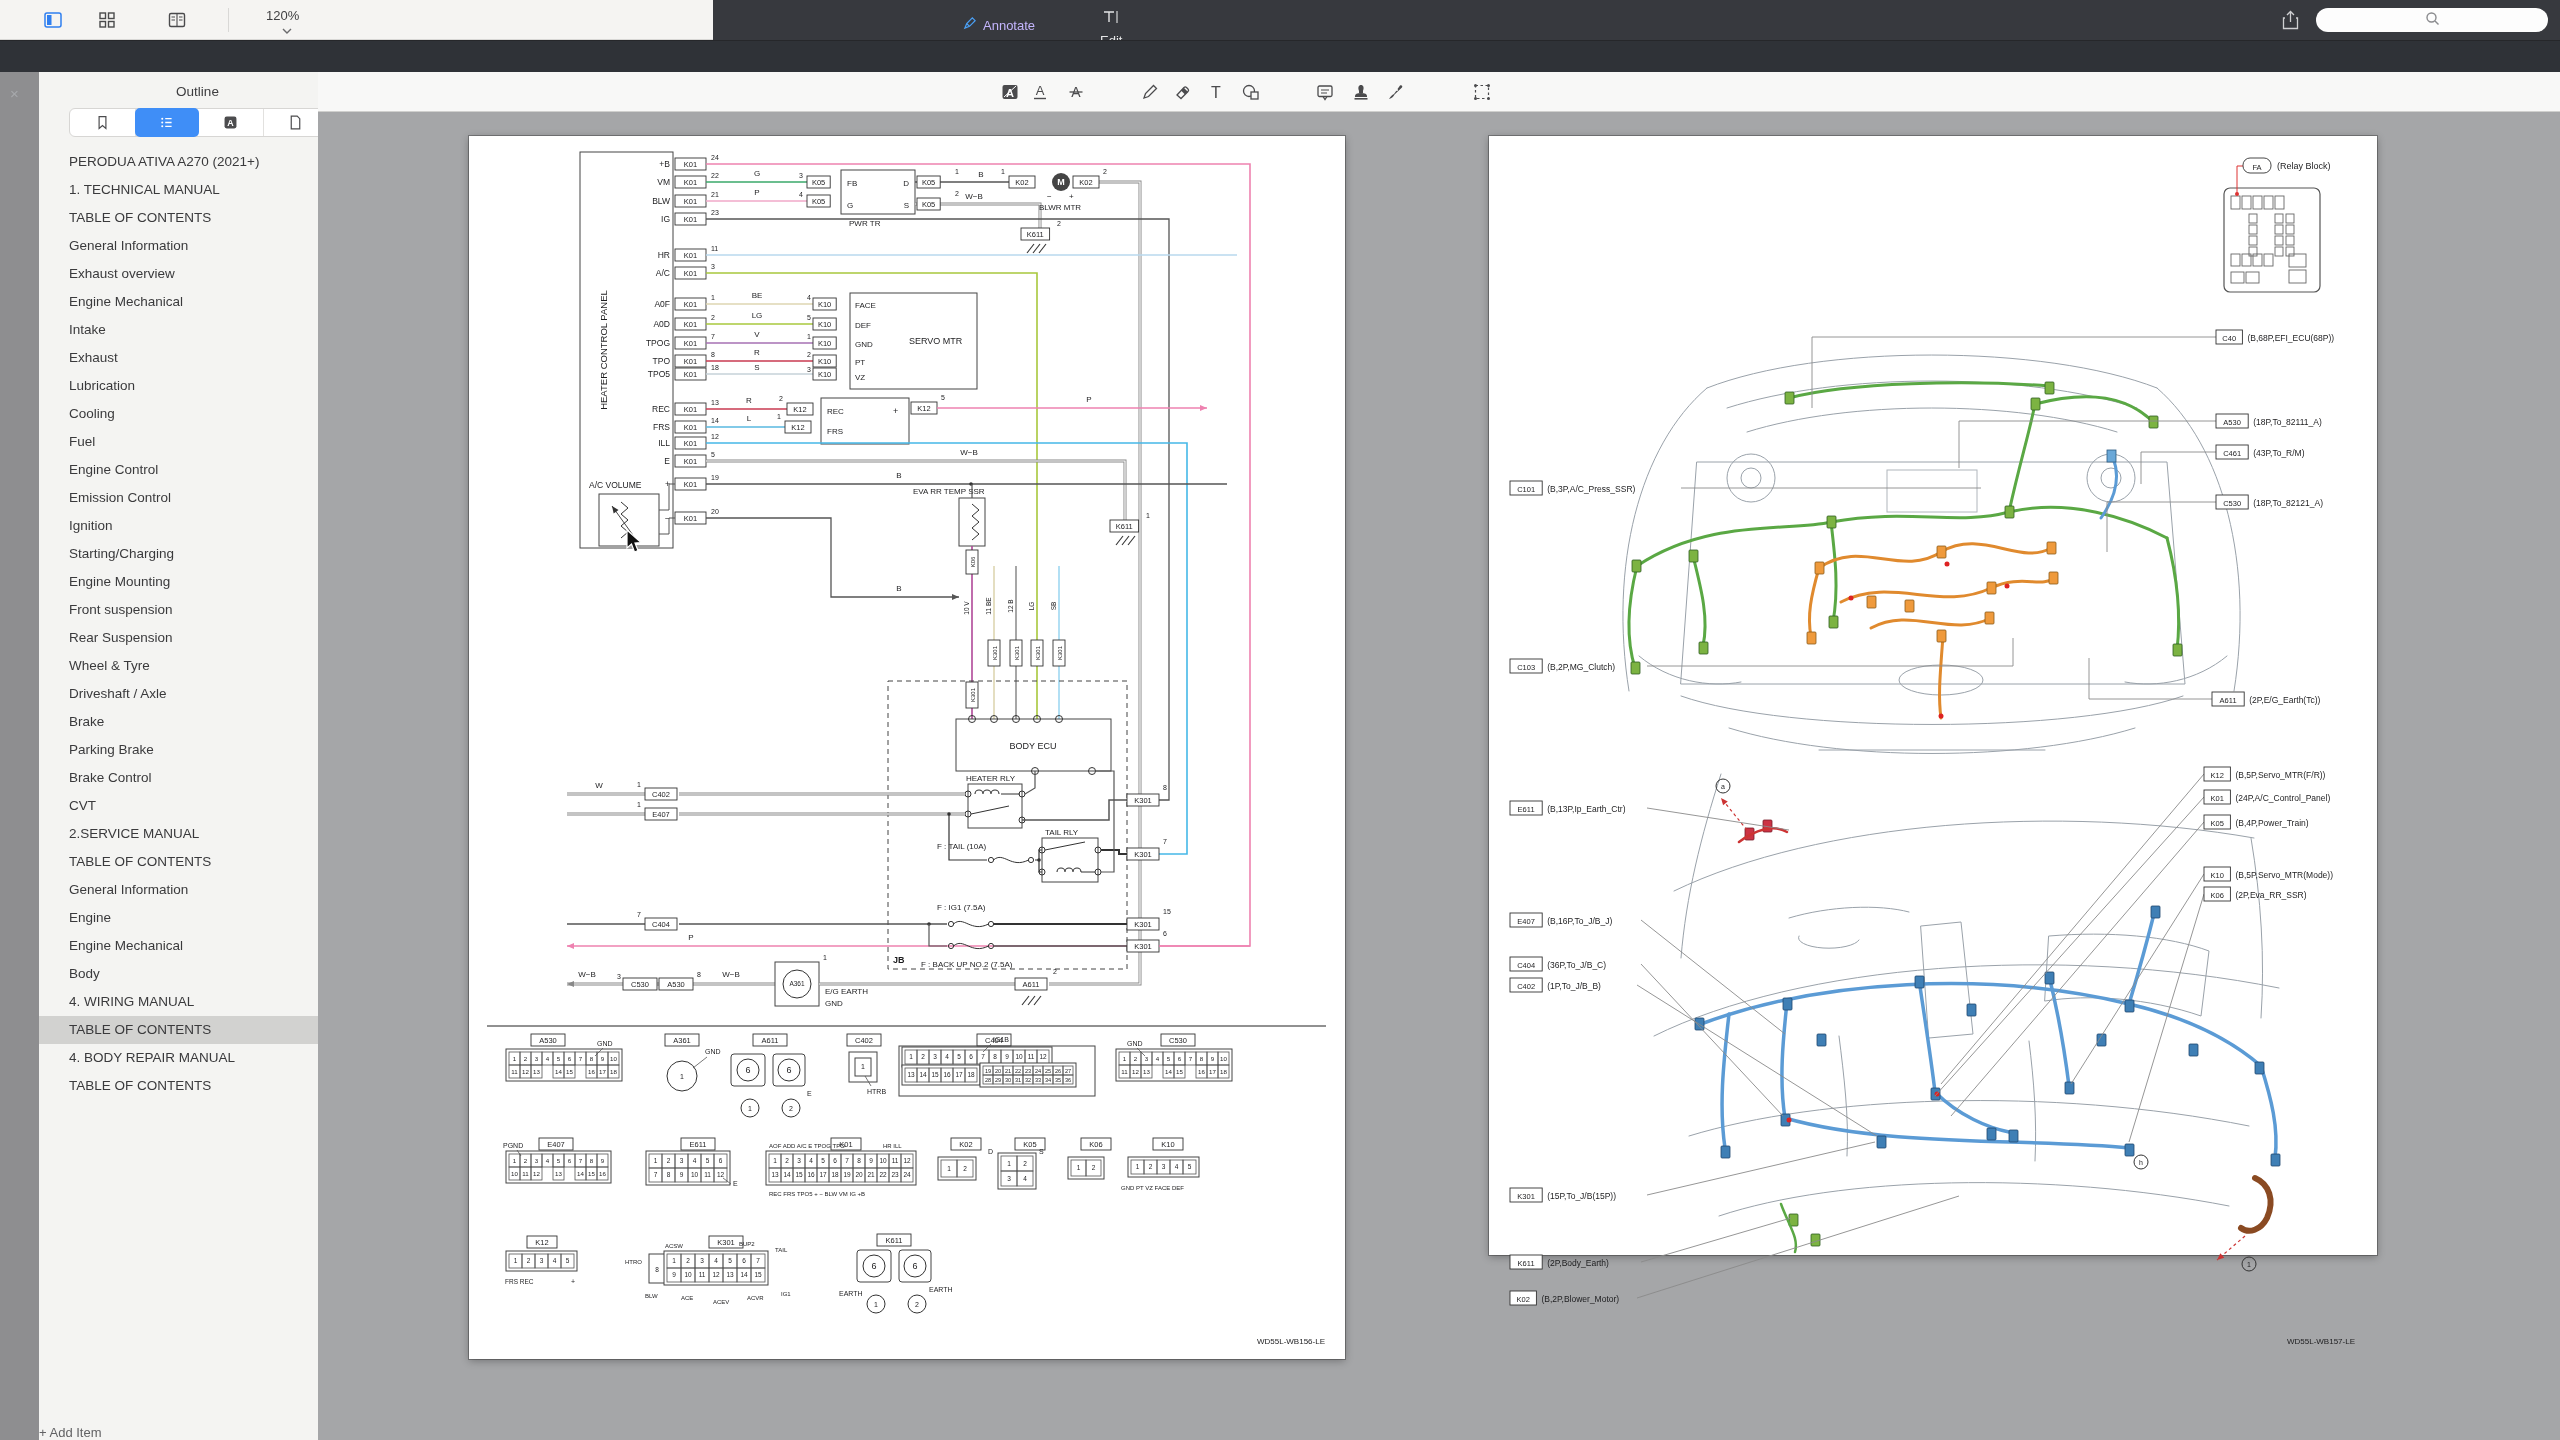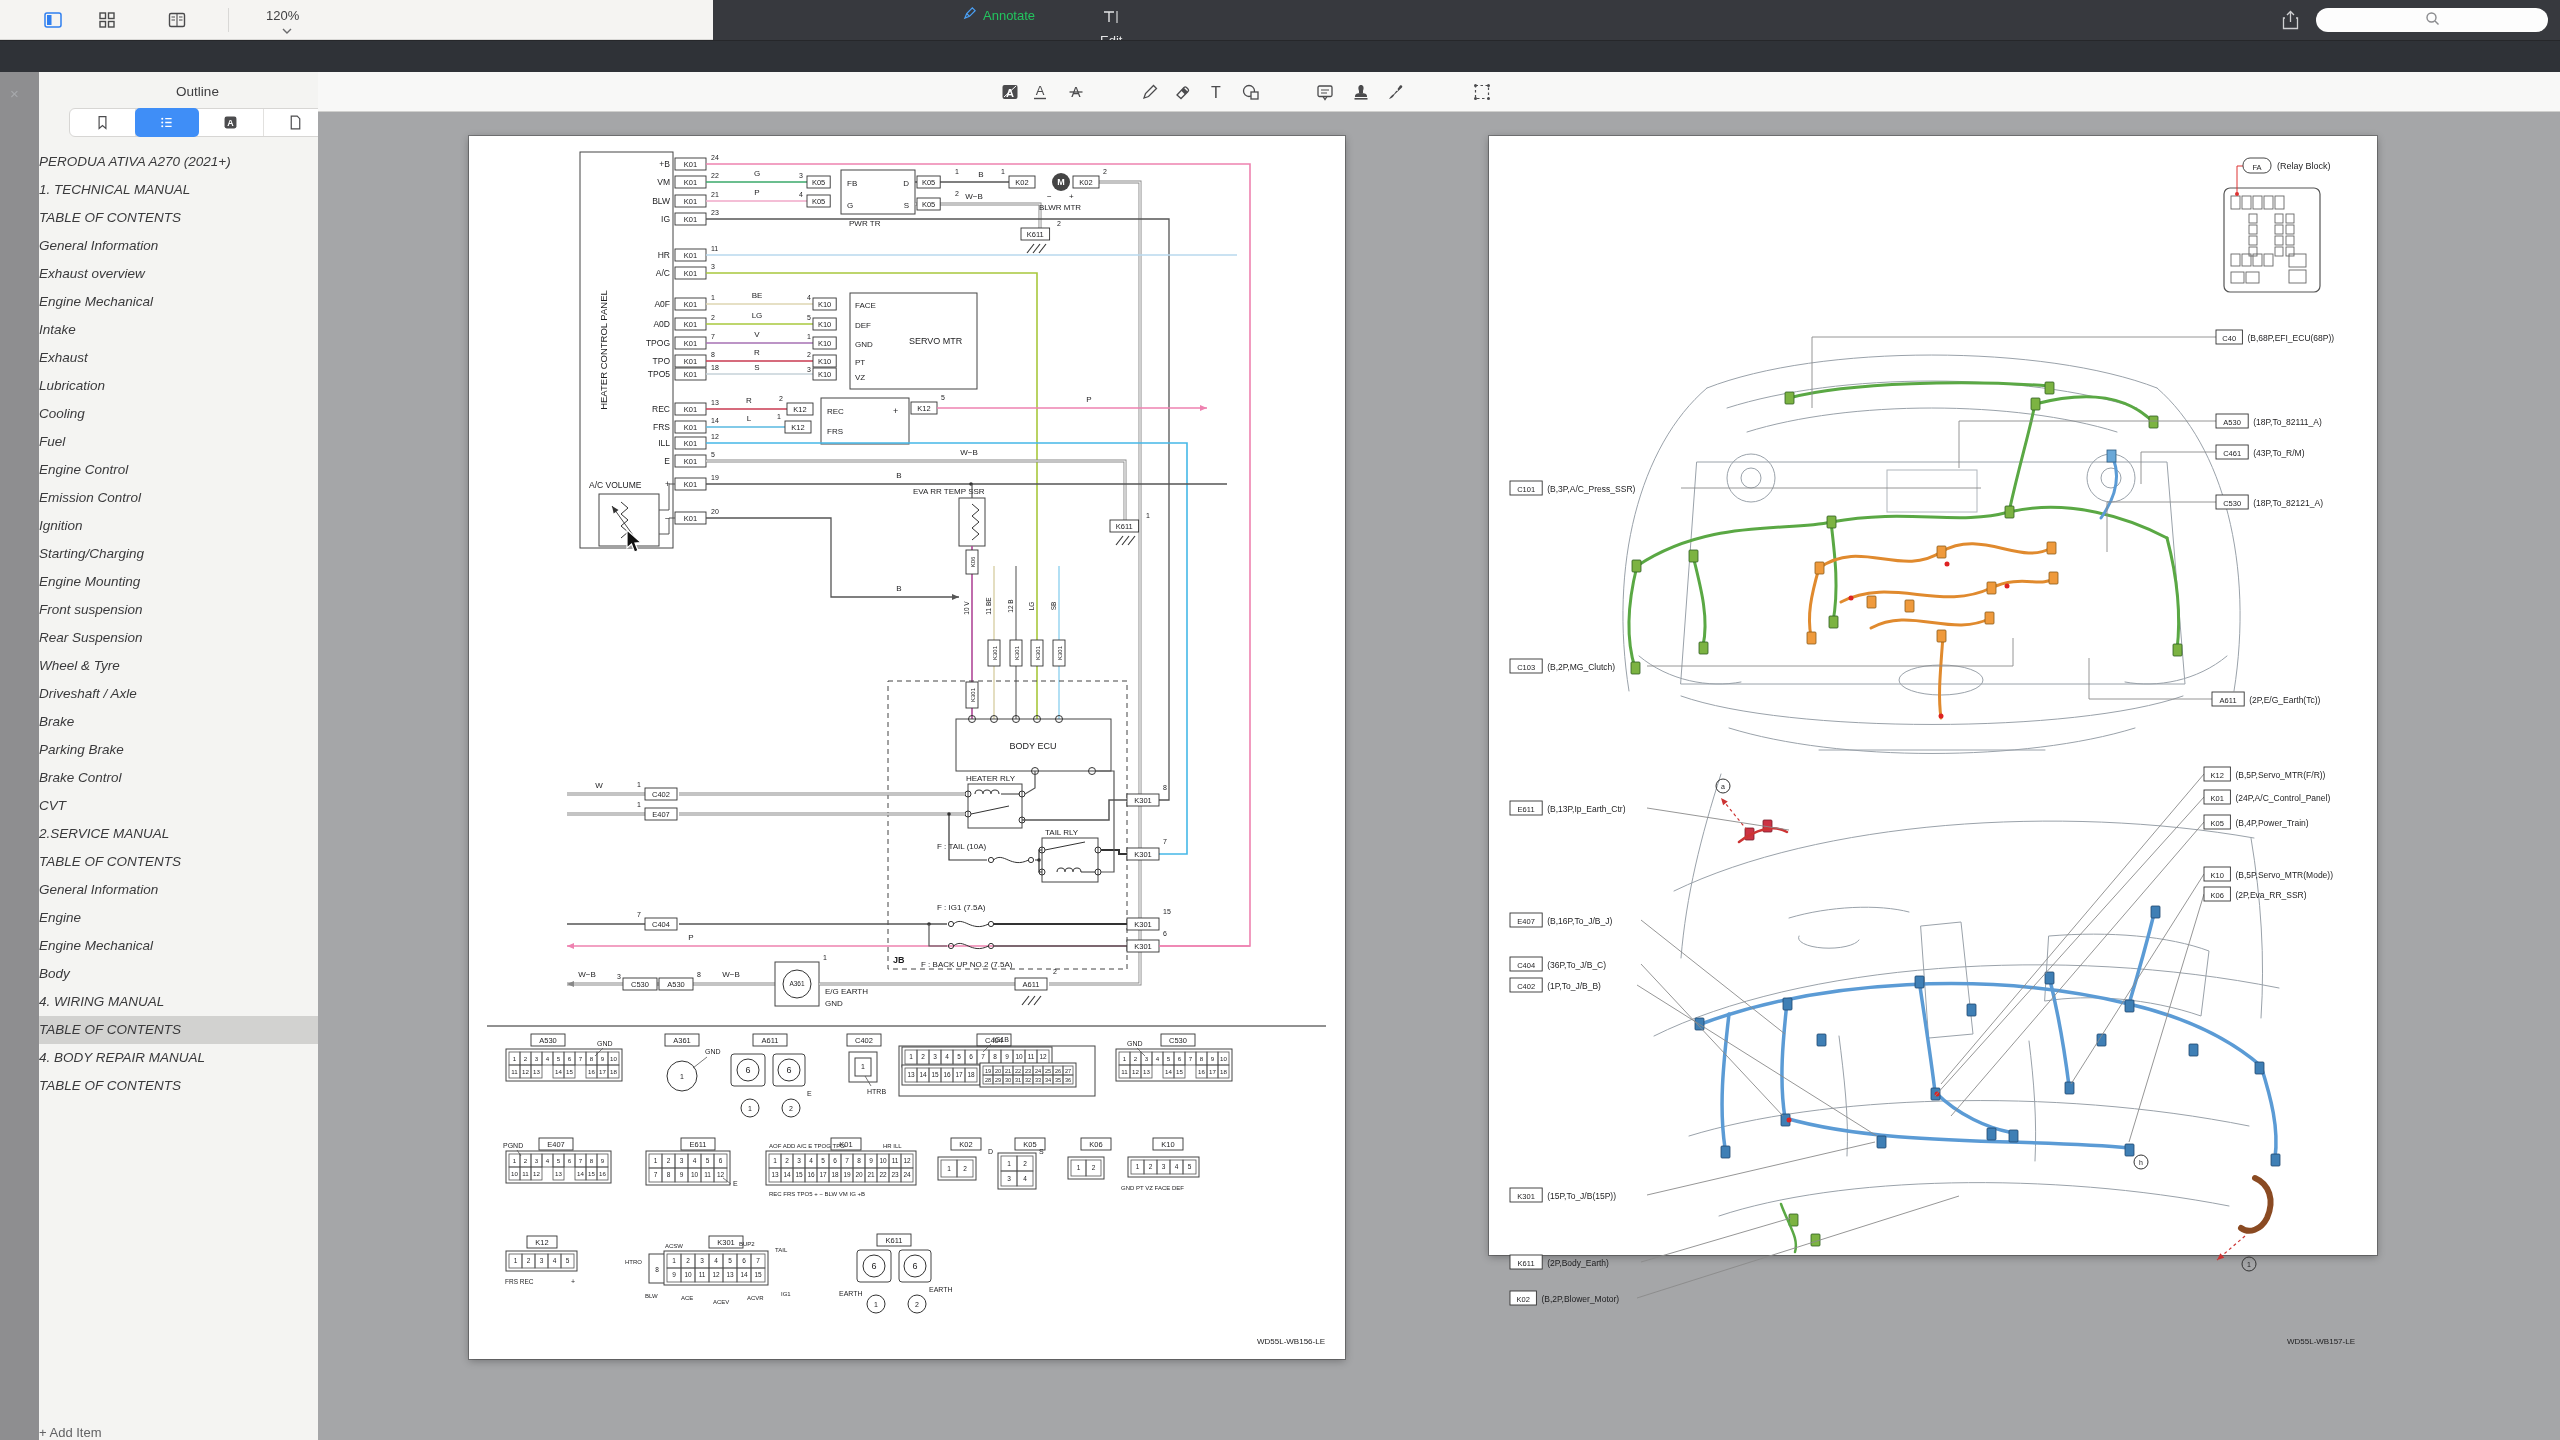--- a/index.html
+++ b/index.html
@@ -10,33 +10,33 @@
   #topbar{position:absolute;left:0;top:0;width:2560px;height:40px;background:#37393e;}
   #topbar-light{position:absolute;left:0;top:0;width:713px;height:40px;background:#f5f4f2;border-bottom:1px solid #d8d7d5;box-sizing:border-box;}
   .tb-ico{position:absolute;top:8px;width:26px;height:24px;display:flex;align-items:center;justify-content:center;color:#4a4a4c;cursor:default;border-radius:4px;}
   .tb-ico.active{color:#2f7ff0;}
   #zoom-group{position:absolute;left:258px;top:8px;height:24px;display:flex;align-items:center;color:#3f3f41;font-size:13px;flex-direction:column;}
   .vdiv{position:absolute;top:8px;width:1px;height:24px;background:#d9d8d6;}
   #titlebar{position:absolute;left:0;top:40px;width:2560px;height:32px;background:#2f3237;border-top:1px solid #26272a;box-sizing:border-box;}
   #window-title{position:absolute;left:0;right:0;top:47px;text-align:center;font-size:12.5px;color:#d8d9db;letter-spacing:.2px;}
   #close-x{position:absolute;left:10px;top:44px;font-size:15px;color:#a7a9ac;cursor:default;}
   #accent-chip{position:absolute;left:2532px;top:45px;width:17px;height:17px;border-radius:4px;background:#3d8df5;}
-  #annotate-btn{position:absolute;left:962px;top:6px;display:flex;align-items:center;gap:6px;color:#22c55e;font-size:13px;cursor:default;text-align:center;}
+  #annotate-btn{position:absolute;left:962px;top:16px;display:flex;align-items:center;gap:6px;color:#c4b5fd;font-size:13px;cursor:default;text-align:center;}
   #edit-btn{position:absolute;left:1100px;top:10px;display:flex;align-items:center;gap:6px;color:#e4e5e6;font-size:13px;cursor:default;flex-direction:column;}
   #share-btn{position:absolute;left:2278px;top:8px;width:24px;height:24px;color:#cfd0d2;display:flex;align-items:center;justify-content:center;}
   #search-field{position:absolute;left:2316px;top:8px;width:232px;height:24px;border-radius:12px;background:#fdfdfd;display:flex;align-items:center;justify-content:center;color:#7c7d80;}
   
   #sidebar{position:absolute;left:0;top:72px;width:318px;height:1368px;background:#f4f4f2;border-right:1px solid #d2d1cf;box-sizing:border-box;margin-left:39px;}
   #outline-title{text-align:center;font-size:13.5px;color:#3d3d3f;padding-top:12px;}
   #segctl{position:absolute;left:30px;top:36px;width:258px;height:27px;background:#fff;border:1px solid #d7d6d4;border-radius:6px;display:flex;}
   .seg{flex:1;display:flex;align-items:center;justify-content:center;color:#4c4c4e;border-right:1px solid #e2e1df;}
   .seg:last-child{border-right:none;}
   .seg.sel{background:#3f8ef7;color:#fff;border-radius:5px;margin:-1px;border:none;}
   #outline-list{position:absolute;left:0;top:76px;width:100%;}
-  .oli{height:28px;line-height:28px;font-size:13.5px;color:#3a3a3c;white-space:nowrap;cursor:default;font-style:italic;}
+  .oli{height:28px;line-height:28px;padding-left:30px;font-size:13.5px;color:#3a3a3c;white-space:nowrap;cursor:default;}
   .oli.sel{background:#d2d2d0;}
   #add-item{position:absolute;left:0;bottom:0;width:100%;text-align:left;font-size:13px;color:#626264;cursor:default;}
   #drag-handle{position:absolute;left:322px;top:80px;color:#9a9a9c;font-size:11px;letter-spacing:1px;}
   
   #annbar{position:absolute;left:318px;top:72px;width:2242px;height:40px;background:#f8f8f7;border-bottom:1px solid #cfcfcd;box-sizing:border-box;}
   .ann-ico{position:absolute;top:7px;width:30px;height:26px;display:flex;align-items:center;justify-content:center;color:#4b4b4d;border-radius:4px;cursor:default;}
   
   #content{position:absolute;left:318px;top:112px;width:2242px;height:1328px;background:#a5a6a8;}
   .page{position:absolute;top:24px;background:#fff;box-shadow:0 0 0 1px rgba(0,0,0,.28),0 2px 8px rgba(0,0,0,.30);}
   #page1{left:151px;width:876px;height:1223px;}

